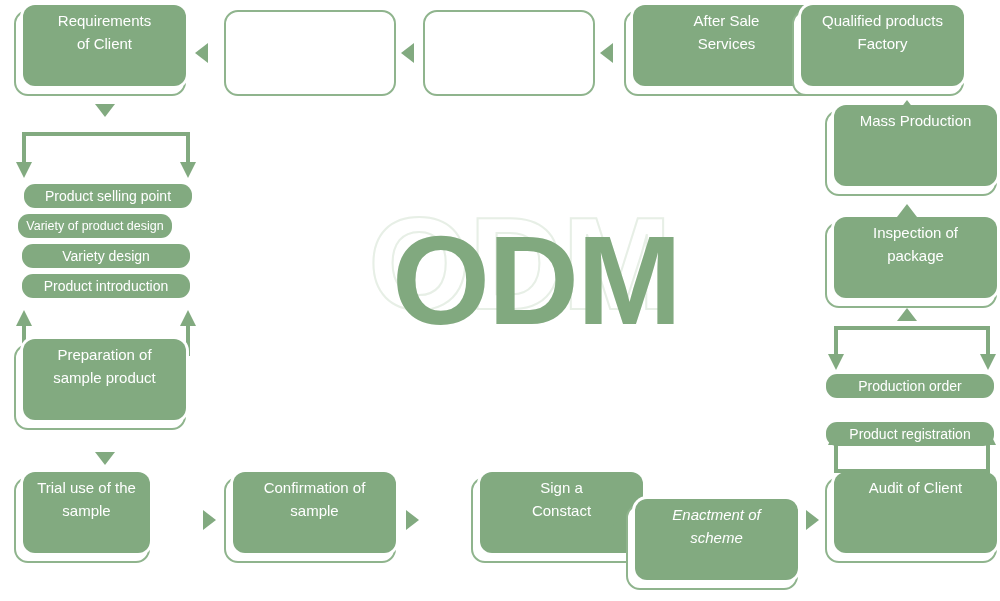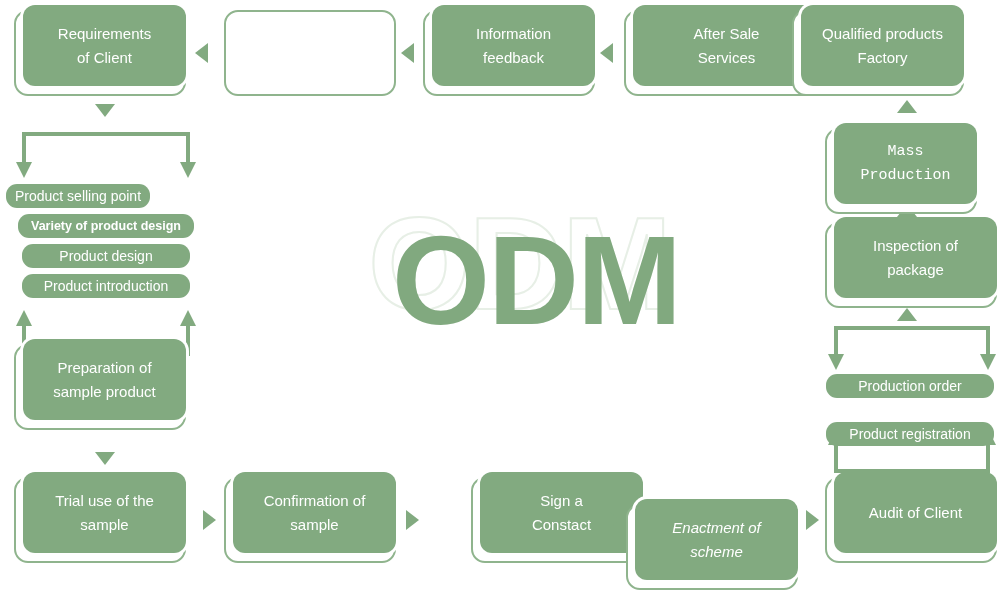--- a/index.html
+++ b/index.html
@@ -53,21 +53,21 @@
   
   .node .plate{
     position:absolute;
     left:9px; top:-5px;
     width:calc(100% - 9px);
     height:calc(100% - 5px);
     background:#82aa80;
     border-radius:12px;
     box-shadow:0 0 0 3px #ffffff;
     display:flex;
-    align-items:center;
+    align-items:flex-start;
     justify-content:center;
     text-align:center;
     color:#ffffff;
     font-size:15px;
     line-height:1.55;
     padding:4px 8px;
     box-sizing:border-box;
   }
   .node .plate span{display:block;}
 
@@ -134,26 +134,20 @@
   <div class="tri tri-left" style="left:195px;top:43px;"></div>
 
   <div class="node" style="left:224px;top:10px;width:172px;height:86px;">
     <div class="frame"></div>
   </div>
 
   <div class="tri tri-left" style="left:401px;top:43px;"></div>
 
   <div class="node" style="left:423px;top:10px;width:172px;height:86px;">
     <div class="frame"></div>
-    <div class="plate">
-      <div>
-        <span>Information</span>
-        <span>feedback</span>
-      </div>
-    </div>
   </div>
 
   <div class="tri tri-left" style="left:600px;top:43px;"></div>
 
   <div class="node" style="left:624px;top:10px;width:196px;height:86px;">
     <div class="frame"></div>
     <div class="plate">
       <div>
         <span>After Sale</span>
         <span>Services</span>
@@ -176,28 +170,28 @@
   <div class="tri tri-down" style="left:95px;top:104px;"></div>
 
   <div class="bracket" style="left:16px;top:130px;">
     <svg width="180" height="52" viewBox="0 0 180 52">
       <path d="M8,34 L8,4 L172,4 L172,34" fill="none" stroke="#82aa80" stroke-width="4"></path>
       <polygon points="0,32 16,32 8,48" fill="#82aa80"></polygon>
       <polygon points="164,32 180,32 172,48" fill="#82aa80"></polygon>
     </svg>
   </div>
 
-  <div class="pill" style="left:6px;top:184px;width:144px;height:24px;">
+  <div class="pill" style="left:24px;top:184px;width:168px;height:24px;">
     <span>Product selling point</span>
   </div>
-  <div class="pill sm" style="left:18px;top:214px;width:176px;height:24px;font-weight:bold;">
+  <div class="pill sm" style="left:18px;top:214px;width:154px;height:24px;">
     <span>Variety of product design</span>
   </div>
   <div class="pill" style="left:22px;top:244px;width:168px;height:24px;">
-    <span>Product design</span>
+    <span>Variety design</span>
   </div>
   <div class="pill" style="left:22px;top:274px;width:168px;height:24px;justify-content:center;">
     <span>Product introduction</span>
   </div>
 
   <div class="bracket" style="left:16px;top:306px;">
     <svg width="180" height="52" viewBox="0 0 180 52">
       <path d="M8,18 L8,48 L172,48 L172,18" fill="none" stroke="#82aa80" stroke-width="4"></path>
       <polygon points="0,20 16,20 8,4" fill="#82aa80"></polygon>
       <polygon points="164,20 180,20 172,4" fill="#82aa80"></polygon>
@@ -209,21 +203,21 @@
     <div class="plate">
       <div>
         <span>Preparation of</span>
         <span>sample product</span>
       </div>
     </div>
   </div>
 
   <div class="tri tri-down" style="left:95px;top:452px;"></div>
 
-  <div class="node" style="left:14px;top:477px;width:172px;height:86px;">
+  <div class="node" style="left:14px;top:477px;width:136px;height:86px;">
     <div class="frame"></div>
     <div class="plate">
       <div>
         <span>Trial use of the</span>
         <span>sample</span>
       </div>
     </div>
   </div>
 
   <div class="tri tri-right" style="left:203px;top:510px;"></div>
@@ -303,21 +297,21 @@
     <div class="plate">
       <div>
         <span>Inspection of</span>
         <span>package</span>
       </div>
     </div>
   </div>
 
   <div class="tri tri-up" style="left:897px;top:204px;"></div>
 
-  <div class="node" style="left:825px;top:128px;width:152px;height:86px;font-family:Liberation Mono, monospace;">
+  <div class="node" style="left:825px;top:110px;width:172px;height:86px;">
     <div class="frame"></div>
     <div class="plate">
       <div>
         <span>Mass Production</span>
       </div>
     </div>
   </div>
 
   <div class="tri tri-up" style="left:897px;top:100px;"></div>
 

